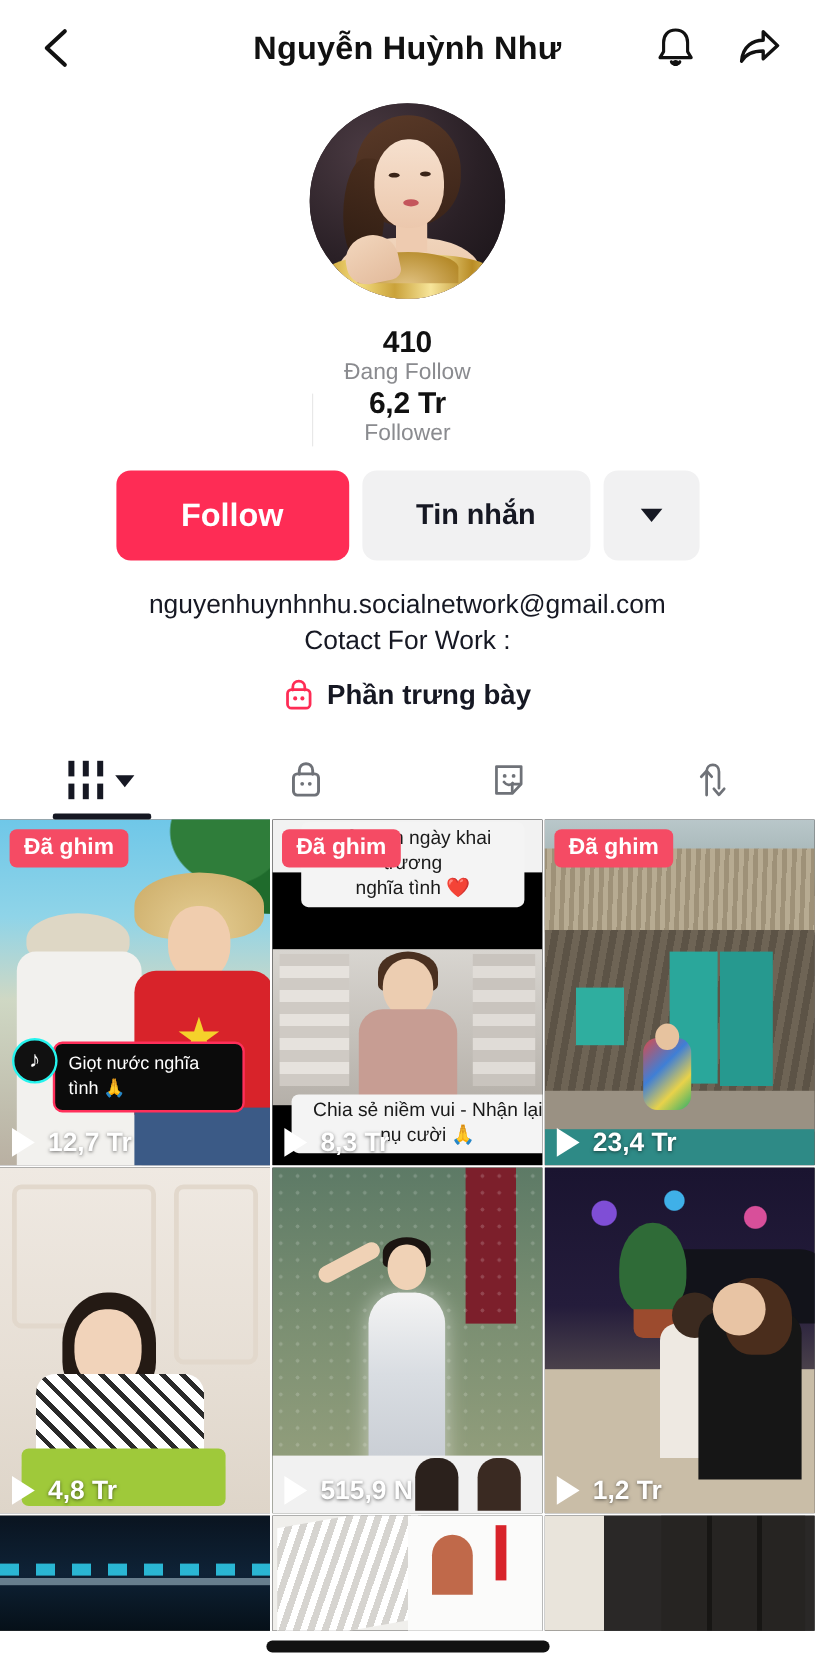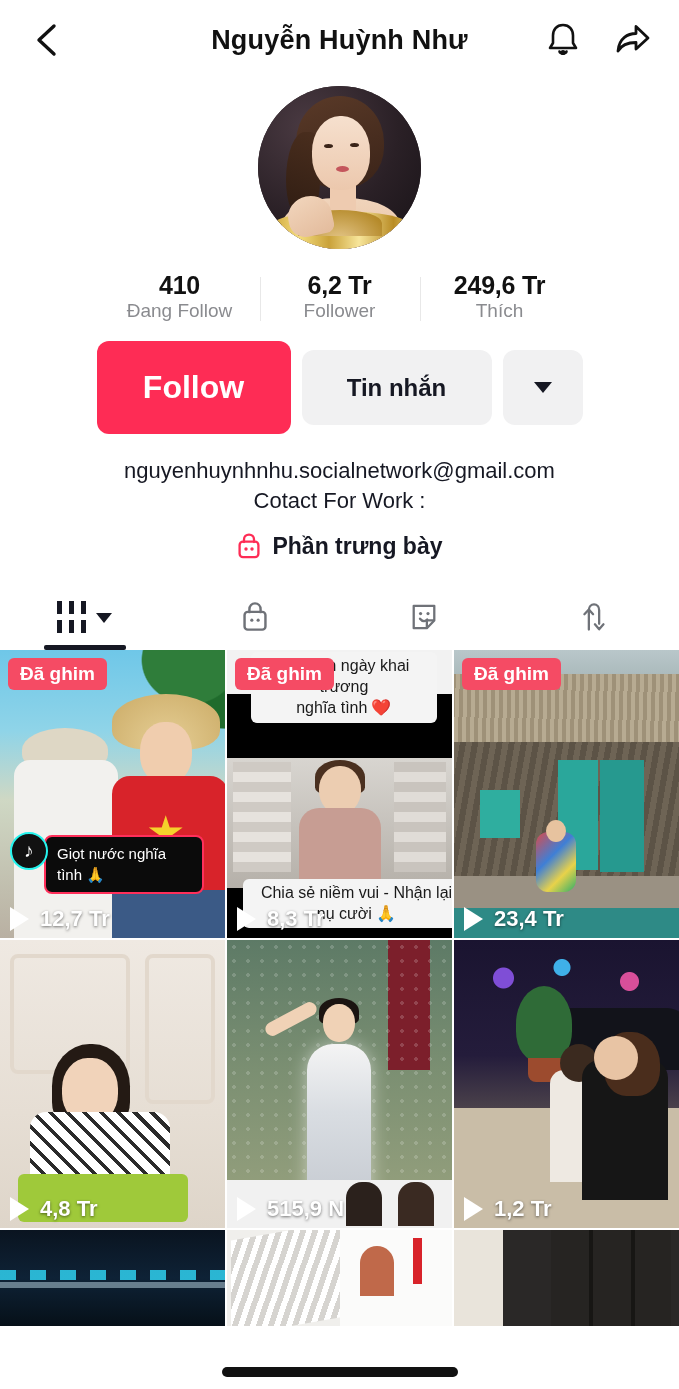--- a/index.html
+++ b/index.html
@@ -58,33 +58,33 @@
 
   
   .username-row {
     display: flex; align-items: center; justify-content: center;
     gap: 9px; margin-top: 26px;
   }
   .username { font-size: 28px; font-weight: 700; color: #111; letter-spacing: -.3px; }
   .verified { width: 25px; height: 25px; display:block; }
 
   
-  .stats { display: flex; justify-content: center; align-items: center; margin-top: 22px; }
+  .stats { display: flex; justify-content: center; align-items: center; margin-top: 22px; flex-direction: column; }
   .stat { width: 160px; text-align: center; position: relative; cursor: pointer; }
   .stat + .stat::before {
     content:""; position:absolute; left:0; top:6px; width:1px; height:44px; background:#e8e8e8;
   }
   .stat-num { font-size: 25px; font-weight: 700; color:#111; letter-spacing:-.2px; }
   .stat-label { font-size: 19px; color:#8a8b8f; }
 
   
   .actions { display:flex; justify-content:center; align-items:center; gap:11px; margin-top: 19px; }
   .btn-follow {
-    width: 194px; height: 93px; border-radius: 12px;
-    background: #fe2c55; color:#fff; font-size: 32px; font-weight: 600;
+    width: 194px; height: 75px; border-radius: 12px;
+    background: #fe2c55; color:#fff; font-size: 27px; font-weight: 600;
     display:flex; align-items:center; justify-content:center; cursor:pointer; border:none;
   }
   .btn-msg {
     width: 190px; height: 75px; border-radius: 12px;
     background: #f1f1f2; color:#161823; font-size: 24px; font-weight: 600;
     display:flex; align-items:center; justify-content:center; cursor:pointer; border:none;
   }
   .btn-more {
     width: 80px; height: 75px; border-radius: 12px;
     background: #f1f1f2; display:flex; align-items:center; justify-content:center; cursor:pointer; border:none;
@@ -302,24 +302,20 @@
 
   <div class="stats">
     <div class="stat">
       <div class="stat-num">410</div>
       <div class="stat-label">Đang Follow</div>
     </div>
     <div class="stat">
       <div class="stat-num">6,2 Tr</div>
       <div class="stat-label">Follower</div>
     </div>
-    <div class="stat">
-      <div class="stat-num">249,6 Tr</div>
-      <div class="stat-label">Thích</div>
-    </div>
   </div>
 
   <div class="actions">
     <button class="btn-follow">Follow</button>
     <button class="btn-msg">Tin nhắn</button>
     <button class="btn-more">
       <span class="caret-down"></span>
     </button>
   </div>
 

